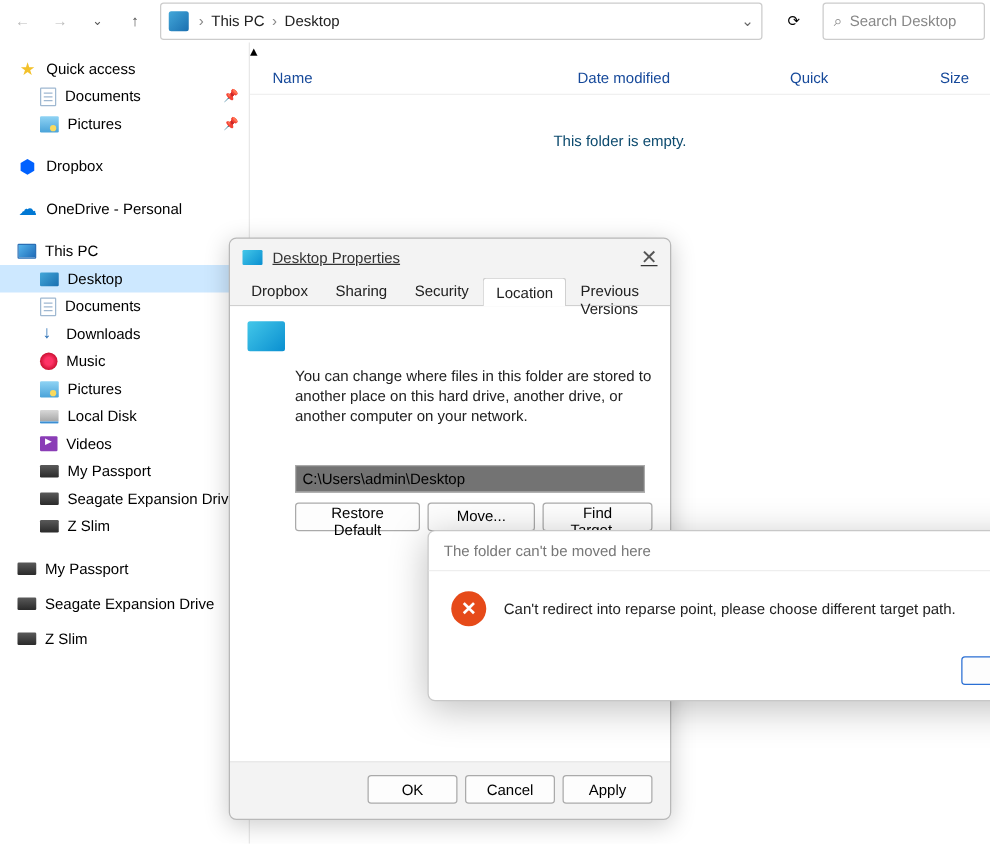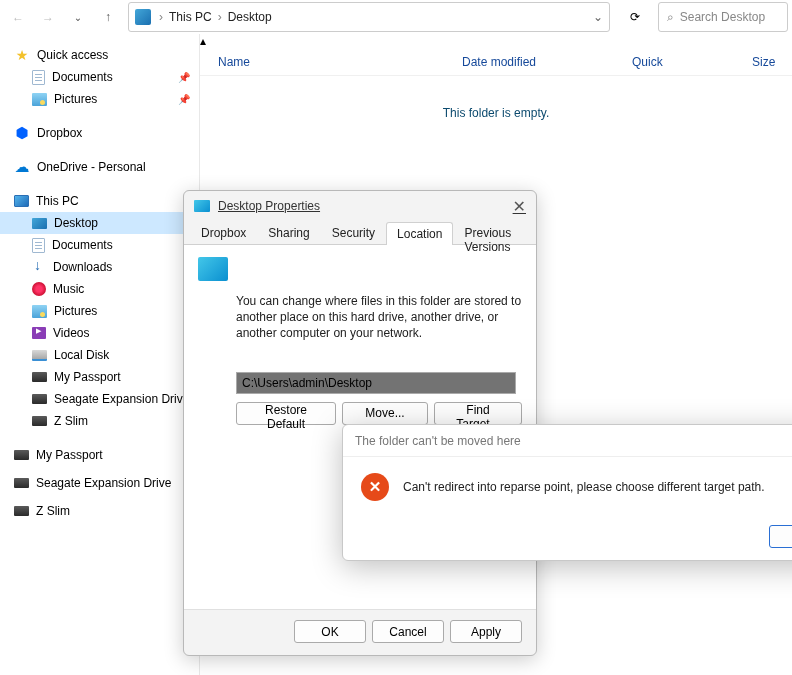--- a/index.html
+++ b/index.html
@@ -150,26 +150,26 @@
         </div>
         <div class="tree-item indent">
           <span class="ico ico-music"></span>
           <span>Music</span>
         </div>
         <div class="tree-item indent">
           <span class="ico ico-pic"></span>
           <span>Pictures</span>
         </div>
         <div class="tree-item indent">
+          <span class="ico ico-disk"></span>
+          <span>Local Disk</span>
+        </div>
+        <div class="tree-item indent">
           <span class="ico ico-video"></span>
           <span>Videos</span>
-        </div>
-        <div class="tree-item indent">
-          <span class="ico ico-disk"></span>
-          <span>Local Disk</span>
         </div>
         <div class="tree-item indent">
           <span class="ico ico-drive"></span>
           <span>My Passport</span>
         </div>
         <div class="tree-item indent">
           <span class="ico ico-drive"></span>
           <span>Seagate Expansion Drive</span>
         </div>
         <div class="tree-item indent">

